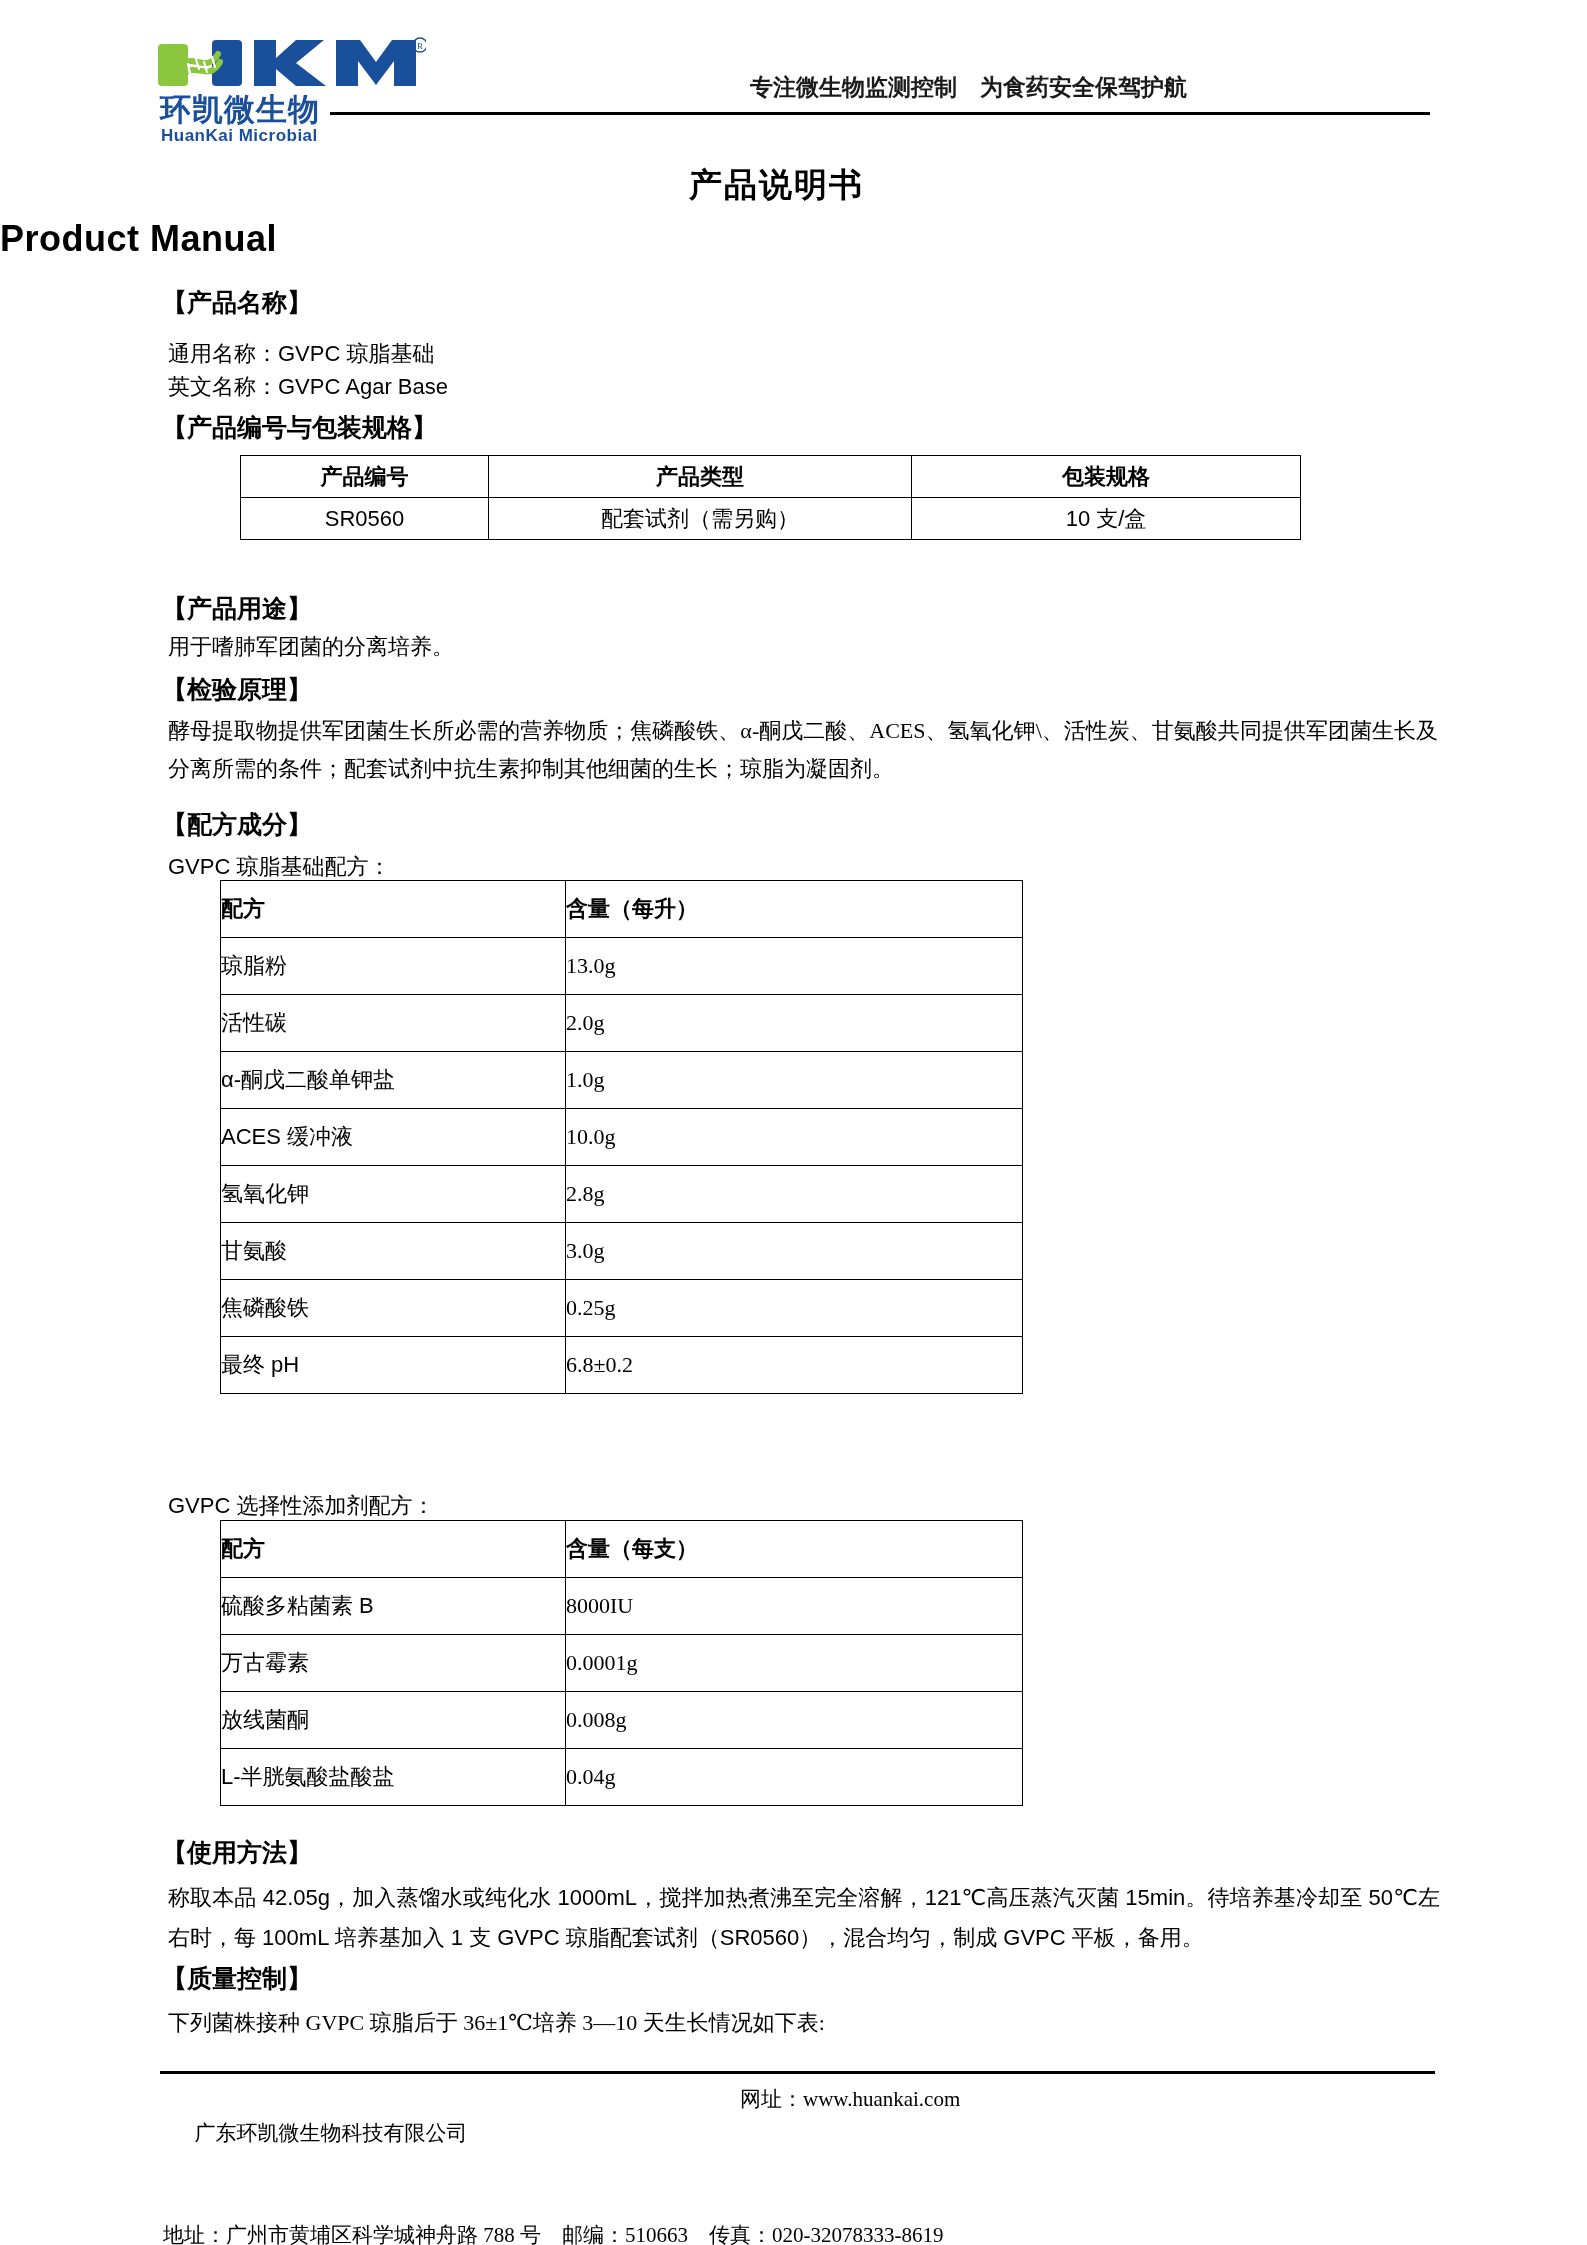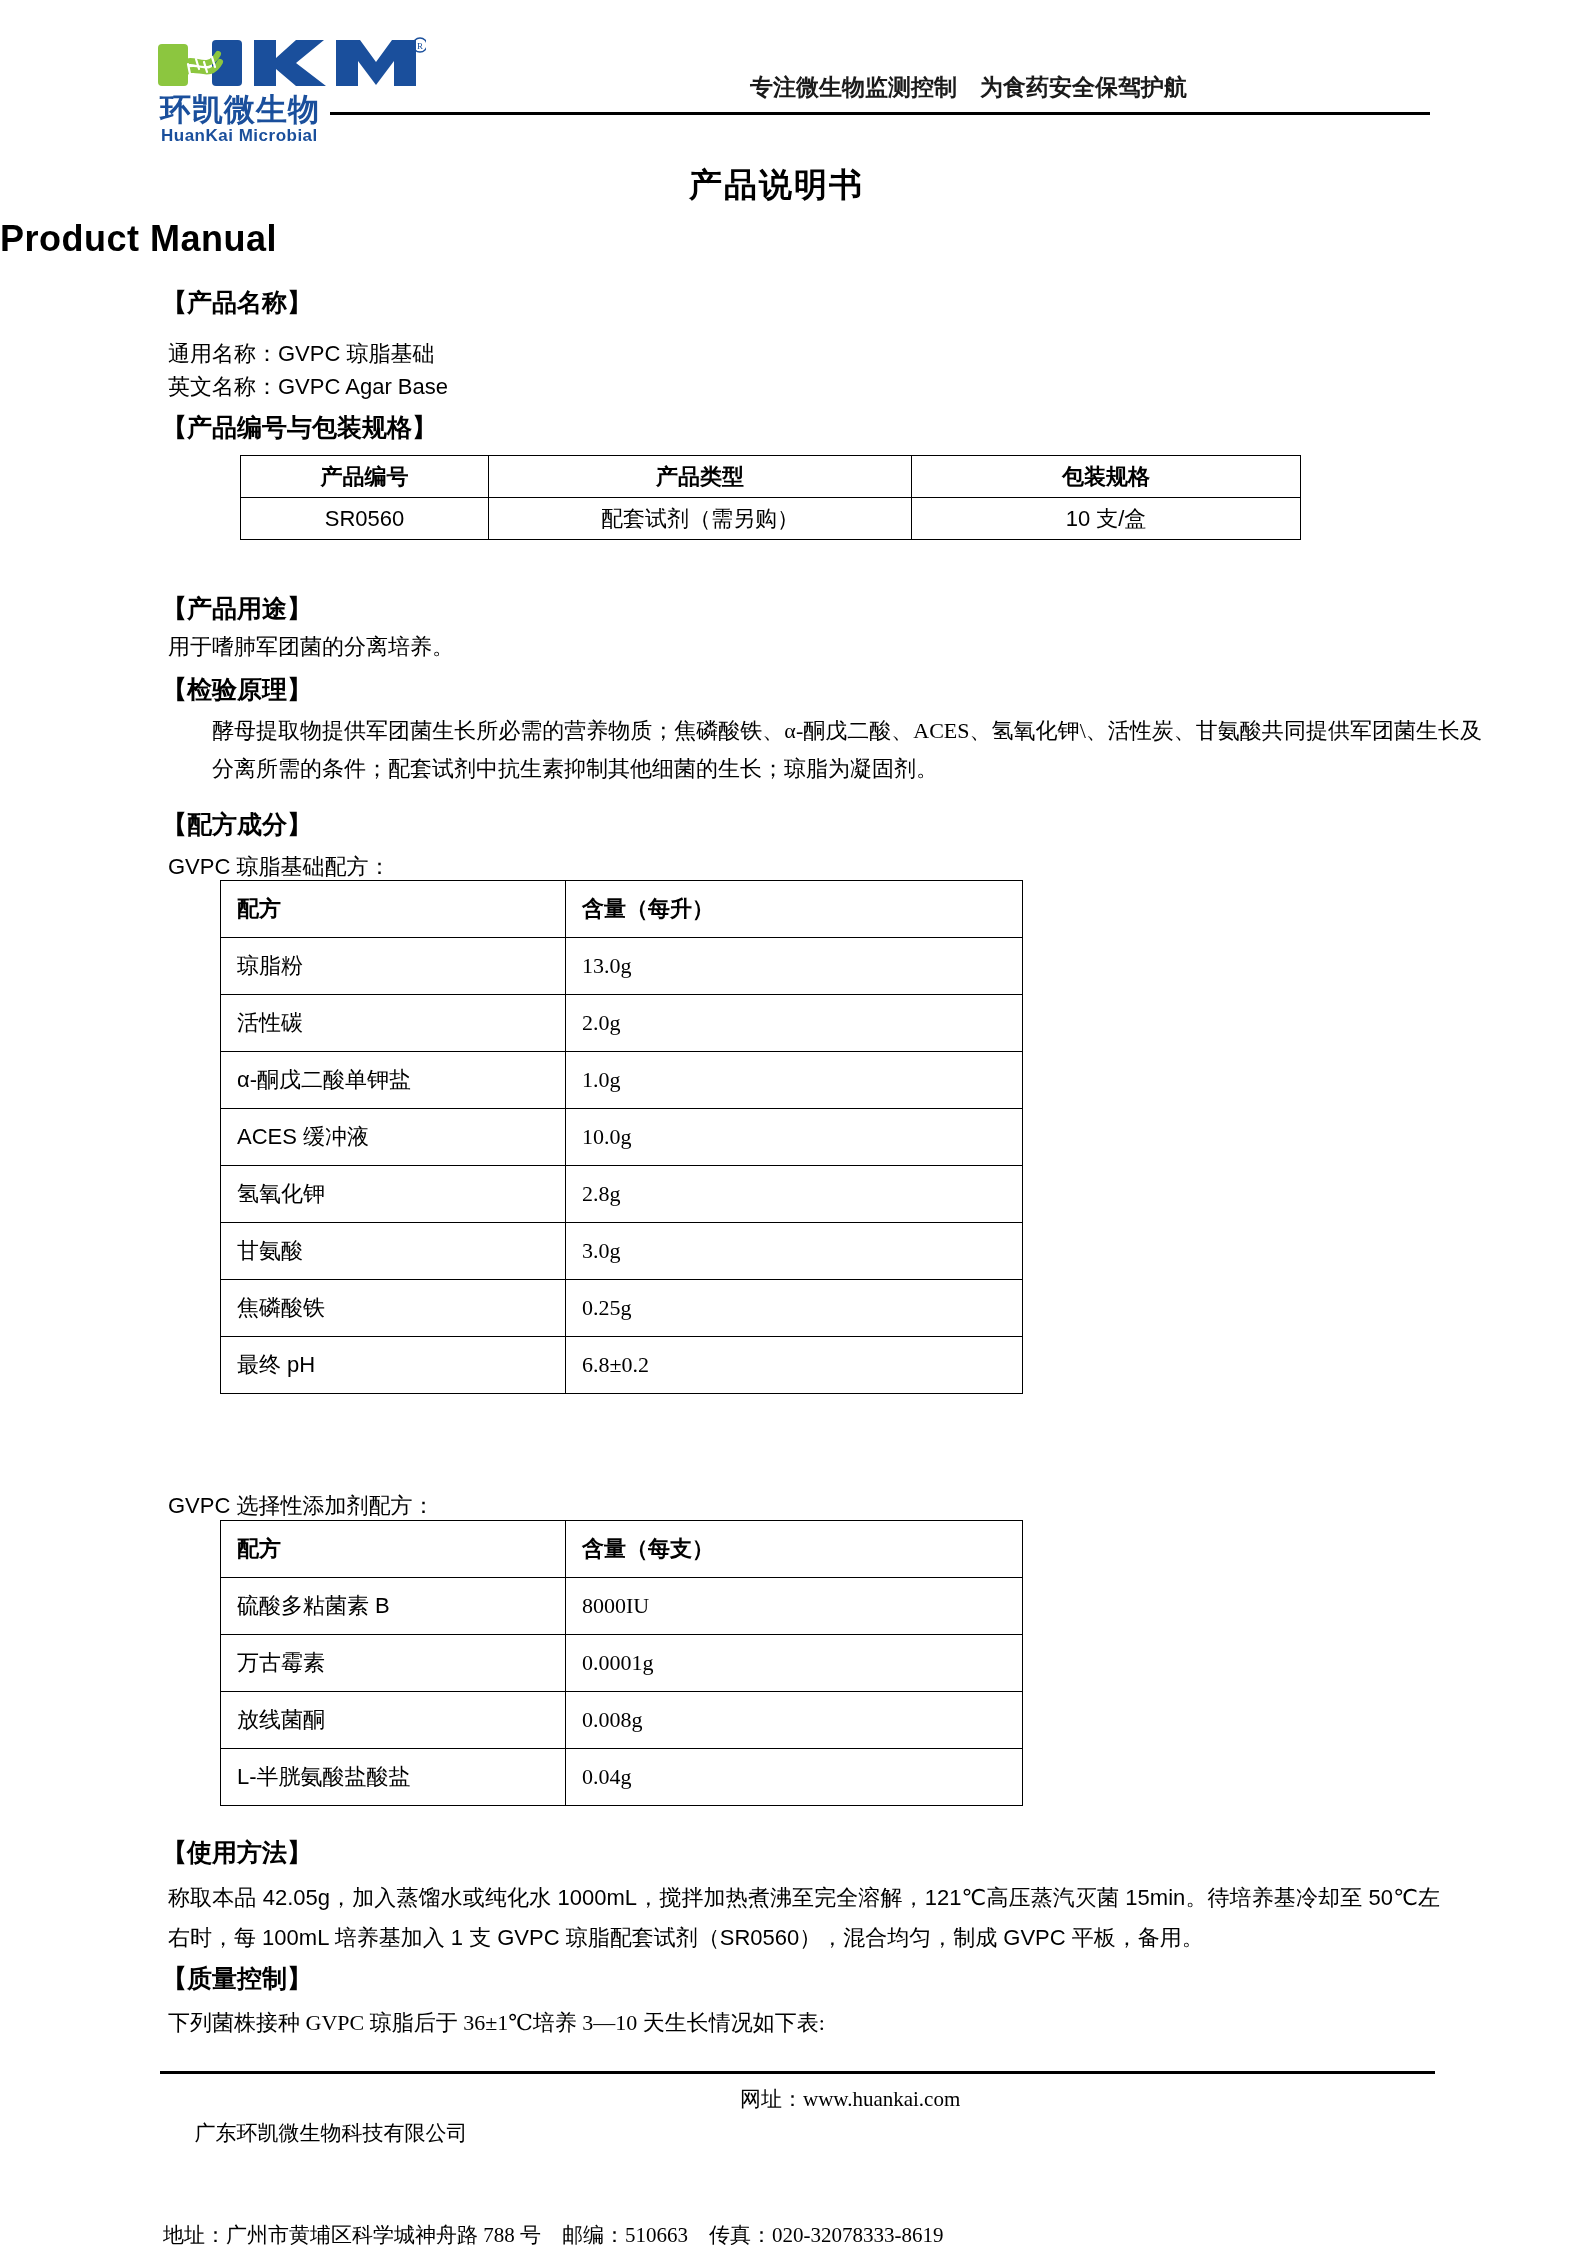--- a/index.html
+++ b/index.html
@@ -163,21 +163,20 @@
     font-family: "DejaVu Sans", sans-serif;
     font-weight: bold;
     font-size: 22px;
   }
 
   
   table.formula { left: 220px; width: 802px; }
   table.formula td {
     font-size: 22px;
     height: 56px;
-    padding-left: 16px;
   }
   table.formula td.hd {
     font-family: "DejaVu Sans", sans-serif;
     font-weight: bold;
   }
   table.formula td.name {
     font-family: "Liberation Sans", "DejaVu Sans", sans-serif;
   }
   table.formula td.val {
     font-family: "Liberation Serif", "DejaVu Serif", serif;
@@ -282,21 +281,21 @@
         <td>配套试剂（需另购）</td>
         <td>10 支/盒</td>
       </tr>
     </tbody>
   </table>
 
   <div class="section-head" style="top:592px;">【产品用途】</div>
   <div class="para" style="top:628px;">用于嗜肺军团菌的分离培养。</div>
 
   <div class="section-head" style="top:673px;">【检验原理】</div>
-  <div class="para" style="top:712px;margin-left:44px;">酵母提取物提供军团菌生长所必需的营养物质；焦磷酸铁、α-酮戊二酸、ACES、氢氧化钾\、活性炭、甘氨酸共同提供军团菌生长及分离所需的条件；配套试剂中抗生素抑制其他细菌的生长；琼脂为凝固剂。</div>
+  <div class="para" style="top:712px;">酵母提取物提供军团菌生长所必需的营养物质；焦磷酸铁、α-酮戊二酸、ACES、氢氧化钾\、活性炭、甘氨酸共同提供军团菌生长及分离所需的条件；配套试剂中抗生素抑制其他细菌的生长；琼脂为凝固剂。</div>
 
   <div class="section-head" style="top:808px;">【配方成分】</div>
 
   <div class="tbl-caption" style="top:852px;">GVPC 琼脂基础配方：</div>
   <table class="grid formula" id="base-formula-table">
     <colgroup>
         <col style="width:345px">
         <col style="width:457px">
       </colgroup>
     <tbody>

